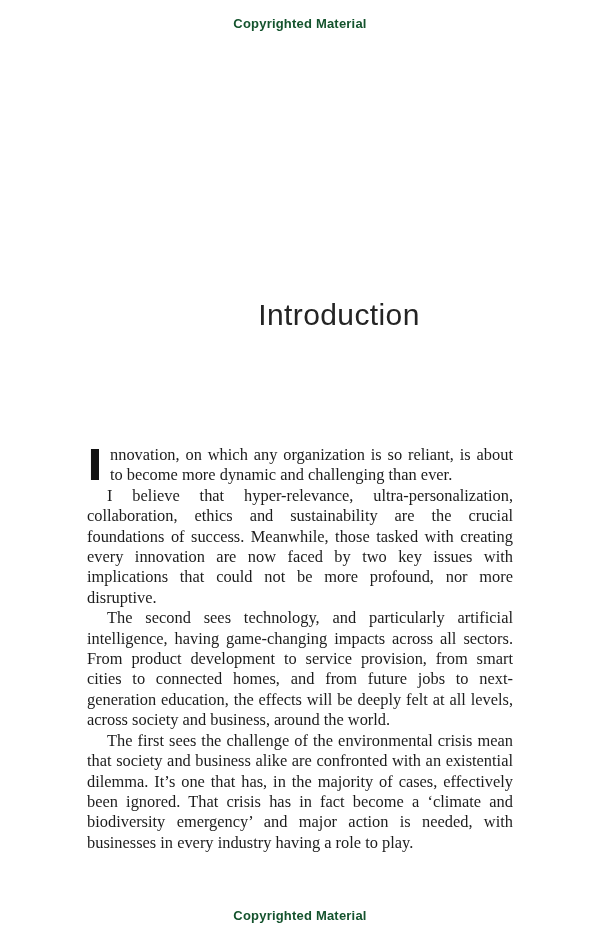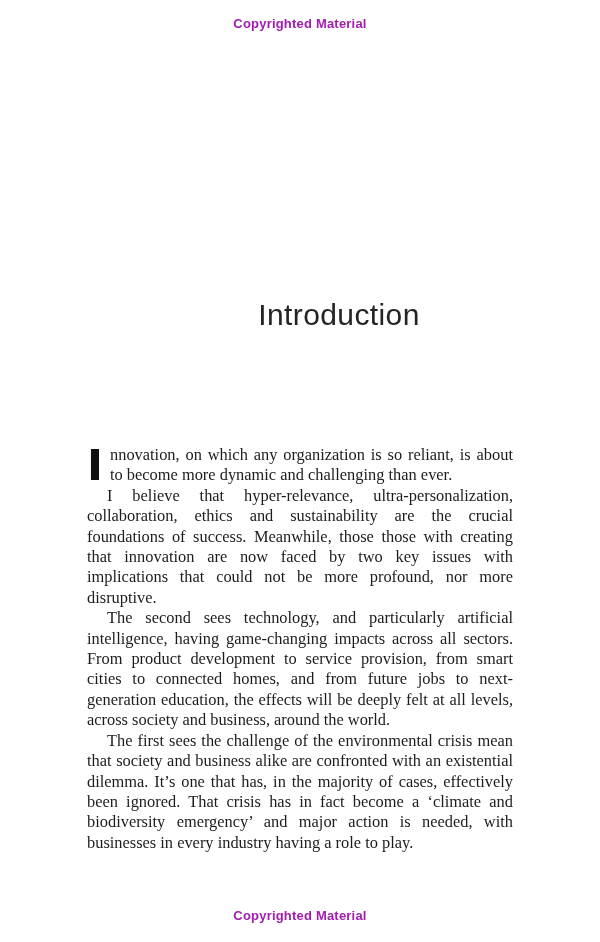--- a/index.html
+++ b/index.html
@@ -15,21 +15,21 @@
 
   .watermark {
     position: absolute;
     left: 0;
     width: 100%;
     text-align: center;
     font-family: "Liberation Sans", sans-serif;
     font-size: 13px;
     font-weight: bold;
     letter-spacing: 0.2px;
-    color: #a21caf;
+    color: #14532d;
   }
   .watermark-top { top: 16px; }
   .watermark-bottom { bottom: 19px; }
 
   .chapter-title {
     position: absolute;
     top: 296px;
     left: 0;
     width: 100%;
     text-align: center;
@@ -75,21 +75,21 @@
   <div class="watermark watermark-top">Copyrighted Material</div>
 
   <h1 class="chapter-title" style="margin:2px; font-weight:300;padding-left:37px;">Introduction</h1>
 
   <div class="body-block">
 
     <p>
       <span class="dropcap">I</span><span>nnovation, on which any organization is so reliant, is about to become more dynamic and challenging than ever.</span>
     </p>
 
-    <p class="indent">I believe that hyper-relevance, ultra-personalization, collaboration, ethics and sustainability are the crucial foundations of success. Meanwhile, those those with creating that innovation are now faced by two key issues with implications that could not be more profound, nor more disruptive.</p>
+    <p class="indent">I believe that hyper-relevance, ultra-personalization, collaboration, ethics and sustainability are the crucial foundations of success. Meanwhile, those tasked with creating every innovation are now faced by two key issues with implications that could not be more profound, nor more disruptive.</p>
 
     <p class="indent">The second sees technology, and particularly artificial intelligence, having game-changing impacts across all sectors. From product development to service provision, from smart cities to connected homes, and from future jobs to next-generation education, the effects will be deeply felt at all levels, across society and business, around the world.</p>
 
     <p class="indent">The first sees the challenge of the environmental crisis mean that society and business alike are confronted with an existential dilemma. It’s one that has, in the majority of cases, effectively been ignored. That crisis has in fact become a ‘climate and biodiversity emergency’ and major action is needed, with businesses in every industry having a role to play.</p>
 
   </div>
 
   <div class="watermark watermark-bottom">Copyrighted Material</div>
 
 </div>

